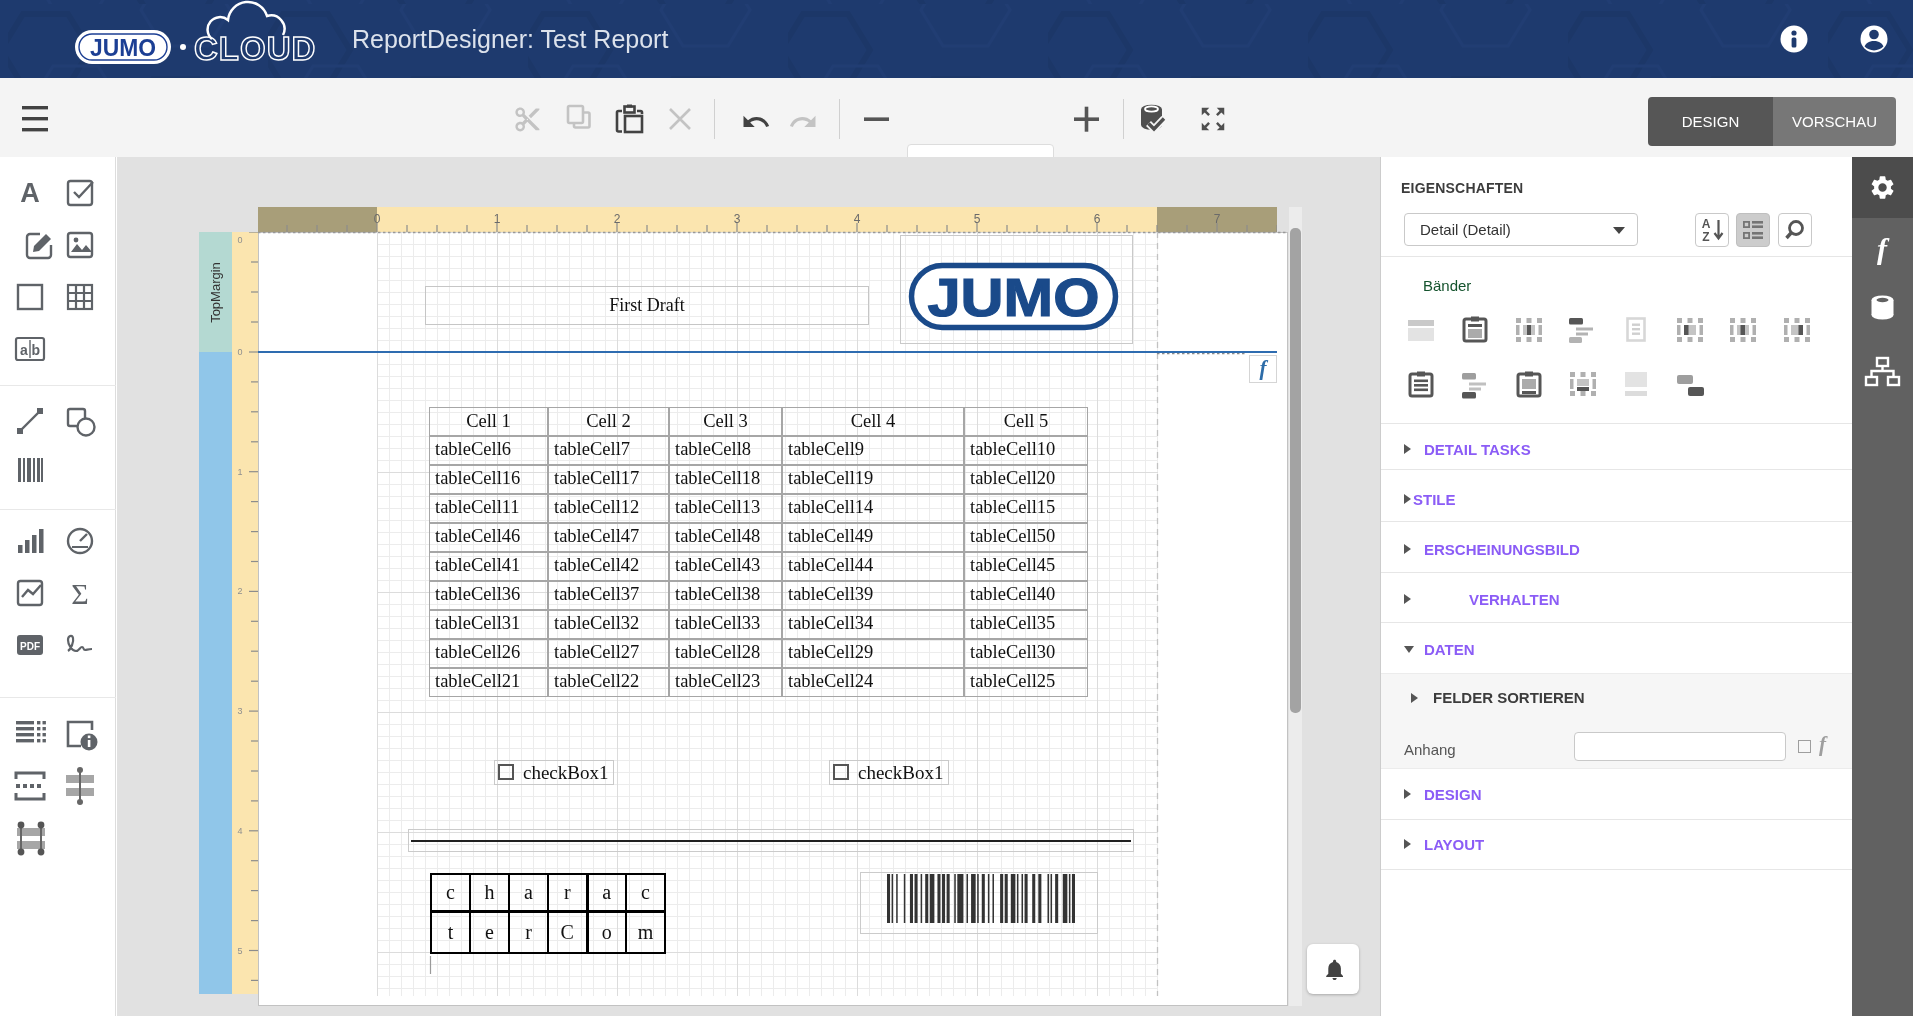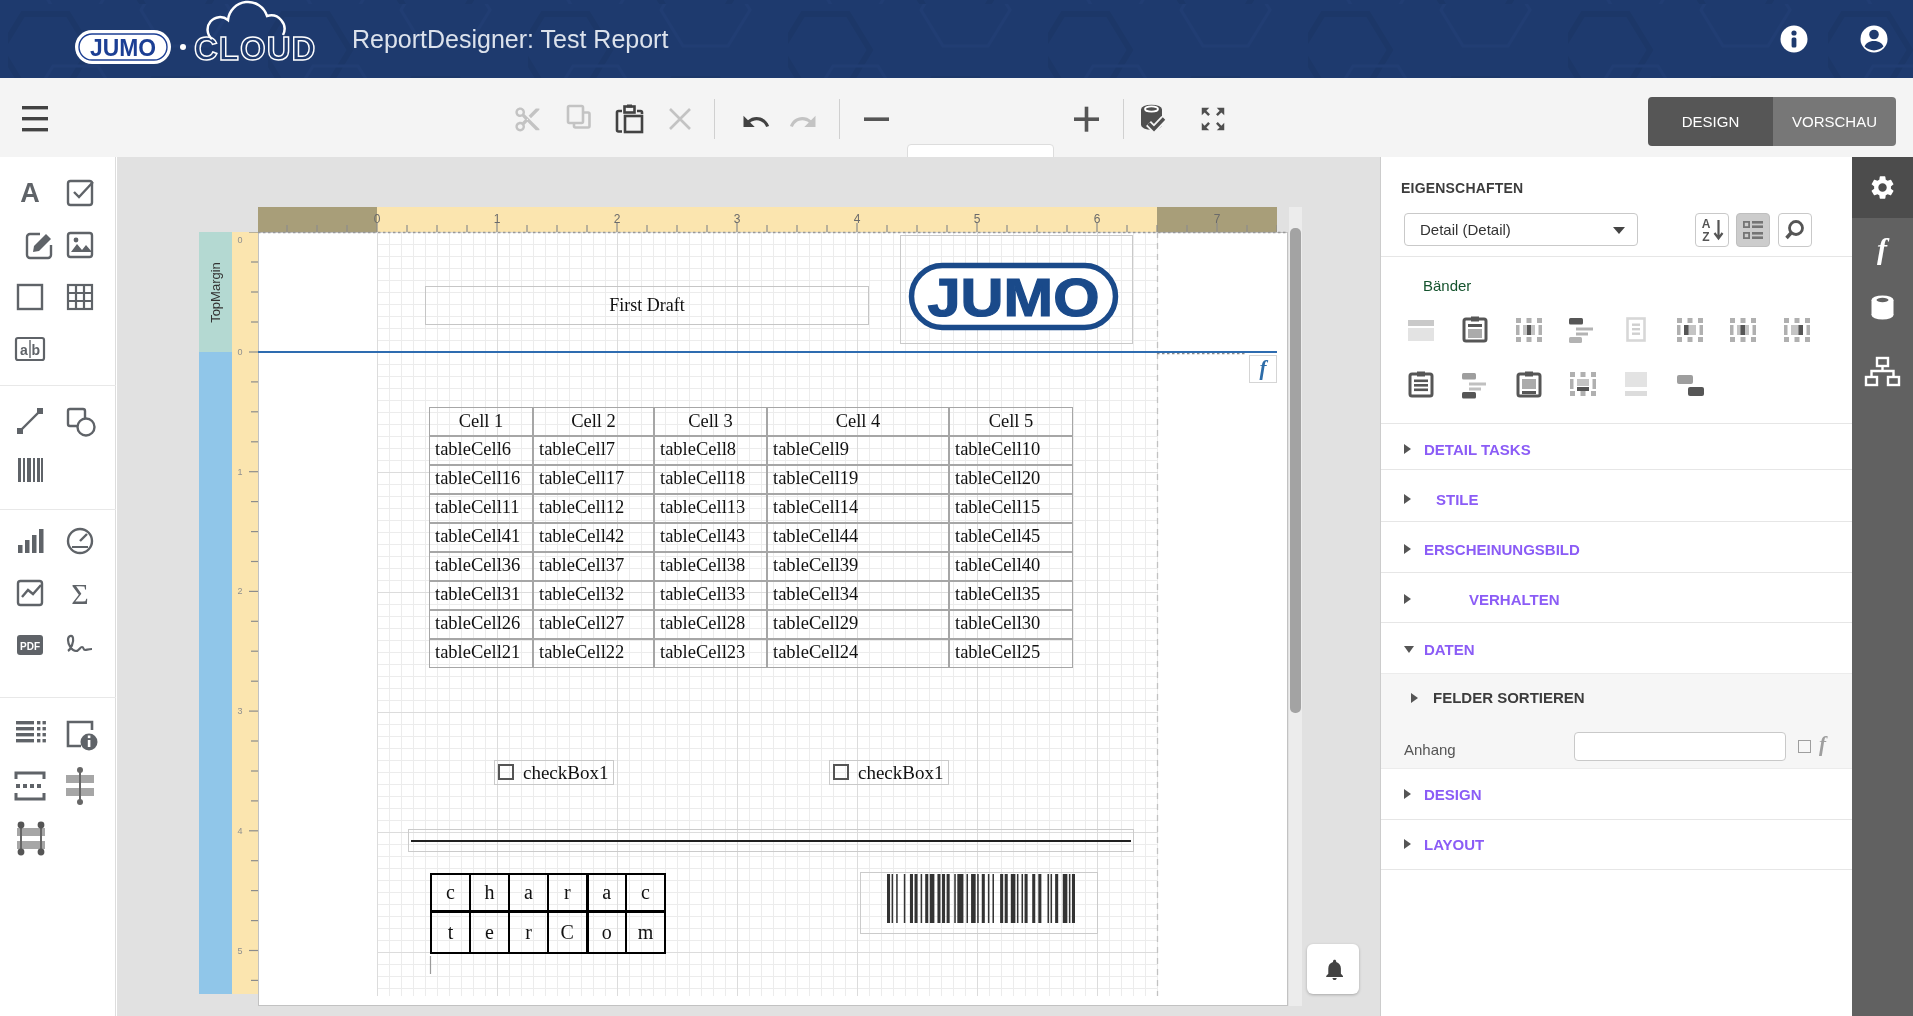--- a/index.html
+++ b/index.html
@@ -412,21 +412,21 @@
     <div id="firstdraft" class="serif">First Draft</div>
     <div id="imgbox"></div>
     <svg width="211" height="69" style="position:absolute;left:791px;top:105px;">
       <rect x="3.5" y="3.5" width="204" height="62" rx="31" fill="#fff" stroke="#1a4a8a" stroke-width="5.5"></rect>
       <text x="105.5" y="54" font-family="Liberation Sans, sans-serif" font-size="53" font-weight="bold" fill="#1a4a8a" stroke="#1a4a8a" stroke-width="1.2" text-anchor="middle" textLength="172" lengthAdjust="spacingAndGlyphs">JUMO</text>
     </svg>
 
     <table id="rtable">
       <tbody>
           <tr class="hd">
-            <td style="width:104px;">Cell 1</td>
+            <td style="width:119px;">Cell 1</td>
             <td style="width:121px;">Cell 2</td>
             <td style="width:113px;">Cell 3</td>
             <td style="width:182px;">Cell 4</td>
             <td style="width:124px;">Cell 5</td>
           </tr>
       <tr>
             <td>tableCell6</td>
             <td>tableCell7</td>
             <td>tableCell8</td>
             <td>tableCell9</td>
@@ -438,20 +438,27 @@
             <td>tableCell18</td>
             <td>tableCell19</td>
             <td>tableCell20</td>
           </tr>
       <tr>
             <td>tableCell11</td>
             <td>tableCell12</td>
             <td>tableCell13</td>
             <td>tableCell14</td>
             <td>tableCell15</td>
+          </tr>
+      <tr>
+            <td>tableCell46</td>
+            <td>tableCell47</td>
+            <td>tableCell48</td>
+            <td>tableCell49</td>
+            <td>tableCell50</td>
           </tr>
       <tr>
             <td>tableCell41</td>
             <td>tableCell42</td>
             <td>tableCell43</td>
             <td>tableCell44</td>
             <td>tableCell45</td>
           </tr>
       <tr>
             <td>tableCell36</td>
@@ -720,21 +727,21 @@
           <rect x="296" y="72" width="16" height="9" rx="2" fill="#9e9e9e"></rect>
           <rect x="307" y="84" width="16" height="9" rx="2" fill="#565656"></rect>
         </g>
     </svg>
     <div class="rdiv" style="top:266px;"></div>
 
     <div class="tri-r" style="top:287px;"></div>
       <div class="sechead" style="top:284px; left:43px;">DETAIL TASKS</div>
     <div class="rdiv" style="top:312px;"></div>
     <div class="tri-r" style="top:337px;"></div>
-      <div class="sechead" style="top:334px; left:55px;">STILE</div>
+      <div class="sechead" style="top:334px; left:32px;">STILE</div>
     <div class="rdiv" style="top:364px;"></div>
     <div class="tri-r" style="top:387px;"></div>
       <div class="sechead" style="top:384px; left:43px;">ERSCHEINUNGSBILD</div>
     <div class="rdiv" style="top:415px;"></div>
     <div class="tri-r" style="top:437px;"></div>
       <div class="sechead" style="top:434px; left:43px;margin-left:45px;">VERHALTEN</div>
     <div class="rdiv" style="top:465px;"></div>
     <div class="tri-d" style="top:489px; left:23px;"></div>
       <div class="sechead" style="top:484px; left:43px;">DATEN</div>
     <div style="position:absolute; left:0; top:516px; width:472px; height:96px; background:#f6f6f6; border-top:1px solid #ececec; border-bottom:1px solid #ececec;">

